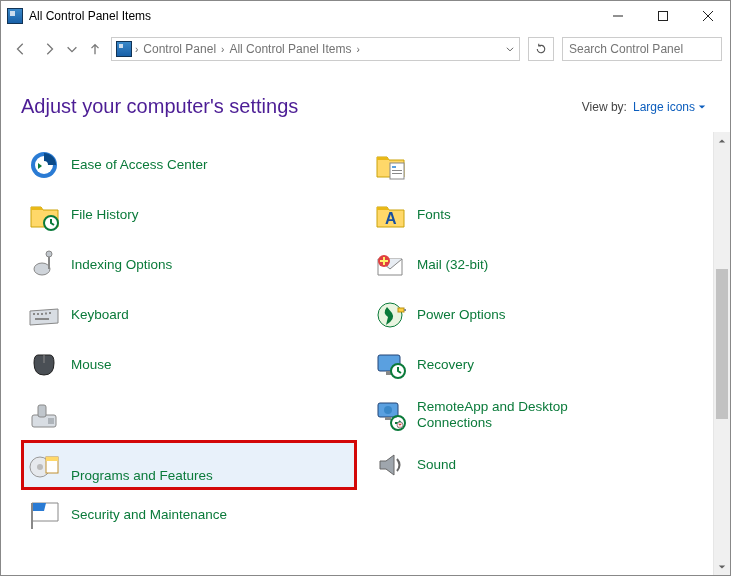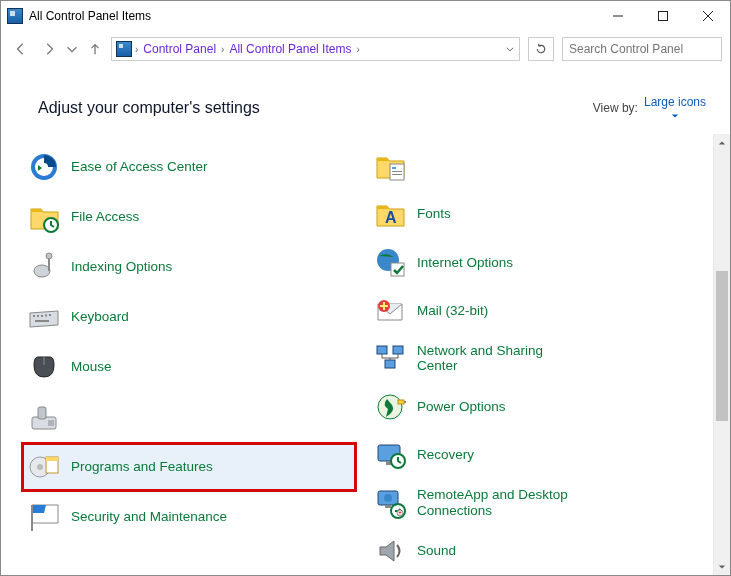--- a/index.html
+++ b/index.html
@@ -14,41 +14,41 @@
   .winbtn { width: 45px; height: 29px; display: flex; align-items: center; justify-content: center; }
   .winbtn svg { width: 10px; height: 10px; stroke: #222; stroke-width: 1; fill: none; }
 
   
   .navbar { height: 36px; display: flex; align-items: center; padding: 0 8px; gap: 4px; }
   .navbtn { width: 24px; height: 24px; display:flex; align-items:center; justify-content:center; color:#777; }
   .navbtn svg { width: 14px; height: 14px; stroke:#777; stroke-width:1.5; fill:none; }
   .addrbar { flex: 1; height: 24px; border: 1px solid #ccc; display: flex; align-items: center; padding: 0 4px; font-size: 12px; gap: 3px; }
   .addricon { width: 16px; height: 16px; background: linear-gradient(#3a88c9,#1860a8); border: 1px solid #135; position: relative; }
   .addricon::after { content:""; position:absolute; left:2px; top:2px; width:4px; height:4px; background:#cde; }
-  .crumb { color: #6d28d9; padding: 0 2px; }
+  .crumb { color: #737373; padding: 0 2px; }
   .crumbsep { color: #666; font-size: 10px; }
   .addrspacer { flex: 1; }
   .refreshbtn { width: 26px; height: 24px; border: 1px solid #ccc; display:flex; align-items:center; justify-content:center; margin-left: 4px; }
   .refreshbtn svg { width:12px; height:12px; stroke:#555; stroke-width:1.5; fill:none; }
   .searchbox { width: 160px; height: 24px; border: 1px solid #ccc; margin-left: 4px; display:flex; align-items:center; }
   .searchbox input { border:none; outline:none; font-size:12px; width:100%; padding: 0 6px; color:#888; }
 
   
   .headerrow { display: flex; align-items: center; padding: 28px 24px 14px 20px; }
-  .adjusttxt { color: #0f172a; font-size: 16px; flex: 1; margin-left: 17px; }
+  .adjusttxt { color: #4c1d95; font-size: 20px; flex: 1; }
   .viewby { font-size: 12px; color: #444; display: flex; align-items: center; gap: 6px; }
-  .viewby .viewval { color: #0b5dbd; display: flex; align-items: center; gap: 3px; flex-direction: column; }
+  .viewby .viewval { color: #0b5dbd; display: flex; align-items: center; gap: 3px; }
   .viewby .viewval svg { width: 8px; height: 8px; fill:#0b5dbd; }
 
   
   .contentwrap { flex:1; display:flex; overflow:hidden; }
   .content { flex:1; padding: 8px 10px 0 20px; display:flex; gap: 10px; overflow-y: hidden; }
   .col { flex: 1; display:flex; flex-direction:column; }
   .item { display:flex; align-items:center; gap: 10px; padding: 6px 6px; height: 50px; }
-  .item.highlighted { background: #e8f1fa; border: 3px solid #d30808; padding: 3px 3px; }
+  .item.highlighted { background: #e8f1fa; border: 3px solid #d30808; padding: 3px 3px; align-items: flex-end; }
   .itemlabel { color: #0a7a3a; font-size: 13.5px; line-height: 1.15; max-width: 165px; }
   .iconslot { width: 34px; height: 34px; display:flex; align-items:center; justify-content:center; flex-shrink:0; }
 
   
   .vscroll { width: 17px; background: #f0f0f0; display:flex; flex-direction:column; border-left:1px solid #e6e6e6; }
   .vscroll .arrow { height: 17px; display:flex; align-items:center; justify-content:center; }
   .vscroll .arrow svg { width:8px; height:8px; fill:#606060; }
   .vscroll .track { flex:1; position:relative; }
   .vscroll .thumb { position:absolute; left:2px; right:2px; top:120px; height:150px; background:#c2c2c2; }
 
@@ -150,21 +150,21 @@
             </svg>
           </span>
           <span class="itemlabel">Ease of Access Center</span>
         </div>
         <div class="item">
           <span class="iconslot">
             <svg class="ico" viewBox="0 0 32 32">
               <use href="#i-filehist"></use>
             </svg>
           </span>
-          <span class="itemlabel">File Access</span>
+          <span class="itemlabel">File History</span>
         </div>
         <div class="item">
           <span class="iconslot">
             <svg class="ico" viewBox="0 0 32 32">
               <use href="#i-index"></use>
             </svg>
           </span>
           <span class="itemlabel">Indexing Options</span>
         </div>
         <div class="item">
@@ -219,40 +219,24 @@
           <span class="iconslot">
             <svg class="ico" viewBox="0 0 32 32">
               <use href="#i-fonts"></use>
             </svg>
           </span>
           <span class="itemlabel">Fonts</span>
         </div>
         <div class="item">
           <span class="iconslot">
             <svg class="ico" viewBox="0 0 32 32">
-              <use href="#i-internet"></use>
-            </svg>
-          </span>
-          <span class="itemlabel">Internet Options</span>
-        </div>
-        <div class="item">
-          <span class="iconslot">
-            <svg class="ico" viewBox="0 0 32 32">
               <use href="#i-mail"></use>
             </svg>
           </span>
           <span class="itemlabel">Mail (32-bit)</span>
-        </div>
-        <div class="item">
-          <span class="iconslot">
-            <svg class="ico" viewBox="0 0 32 32">
-              <use href="#i-network"></use>
-            </svg>
-          </span>
-          <span class="itemlabel">Network and Sharing Center</span>
         </div>
         <div class="item">
           <span class="iconslot">
             <svg class="ico" viewBox="0 0 32 32">
               <use href="#i-power"></use>
             </svg>
           </span>
           <span class="itemlabel">Power Options</span>
         </div>
         <div class="item">

